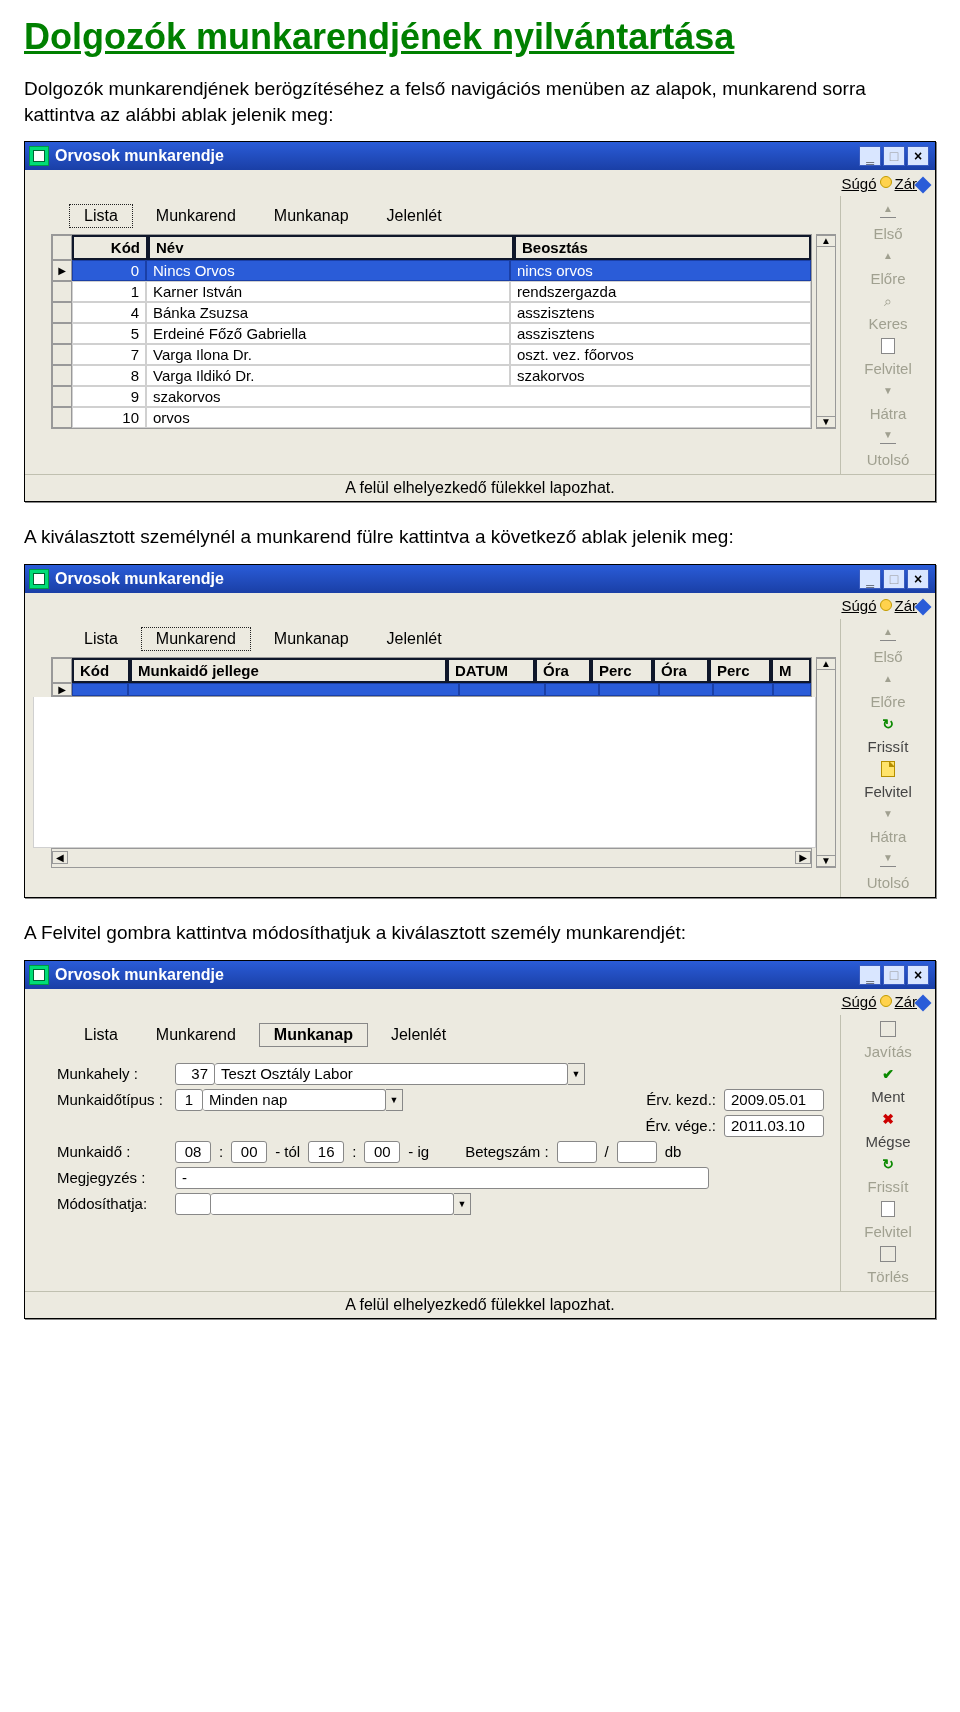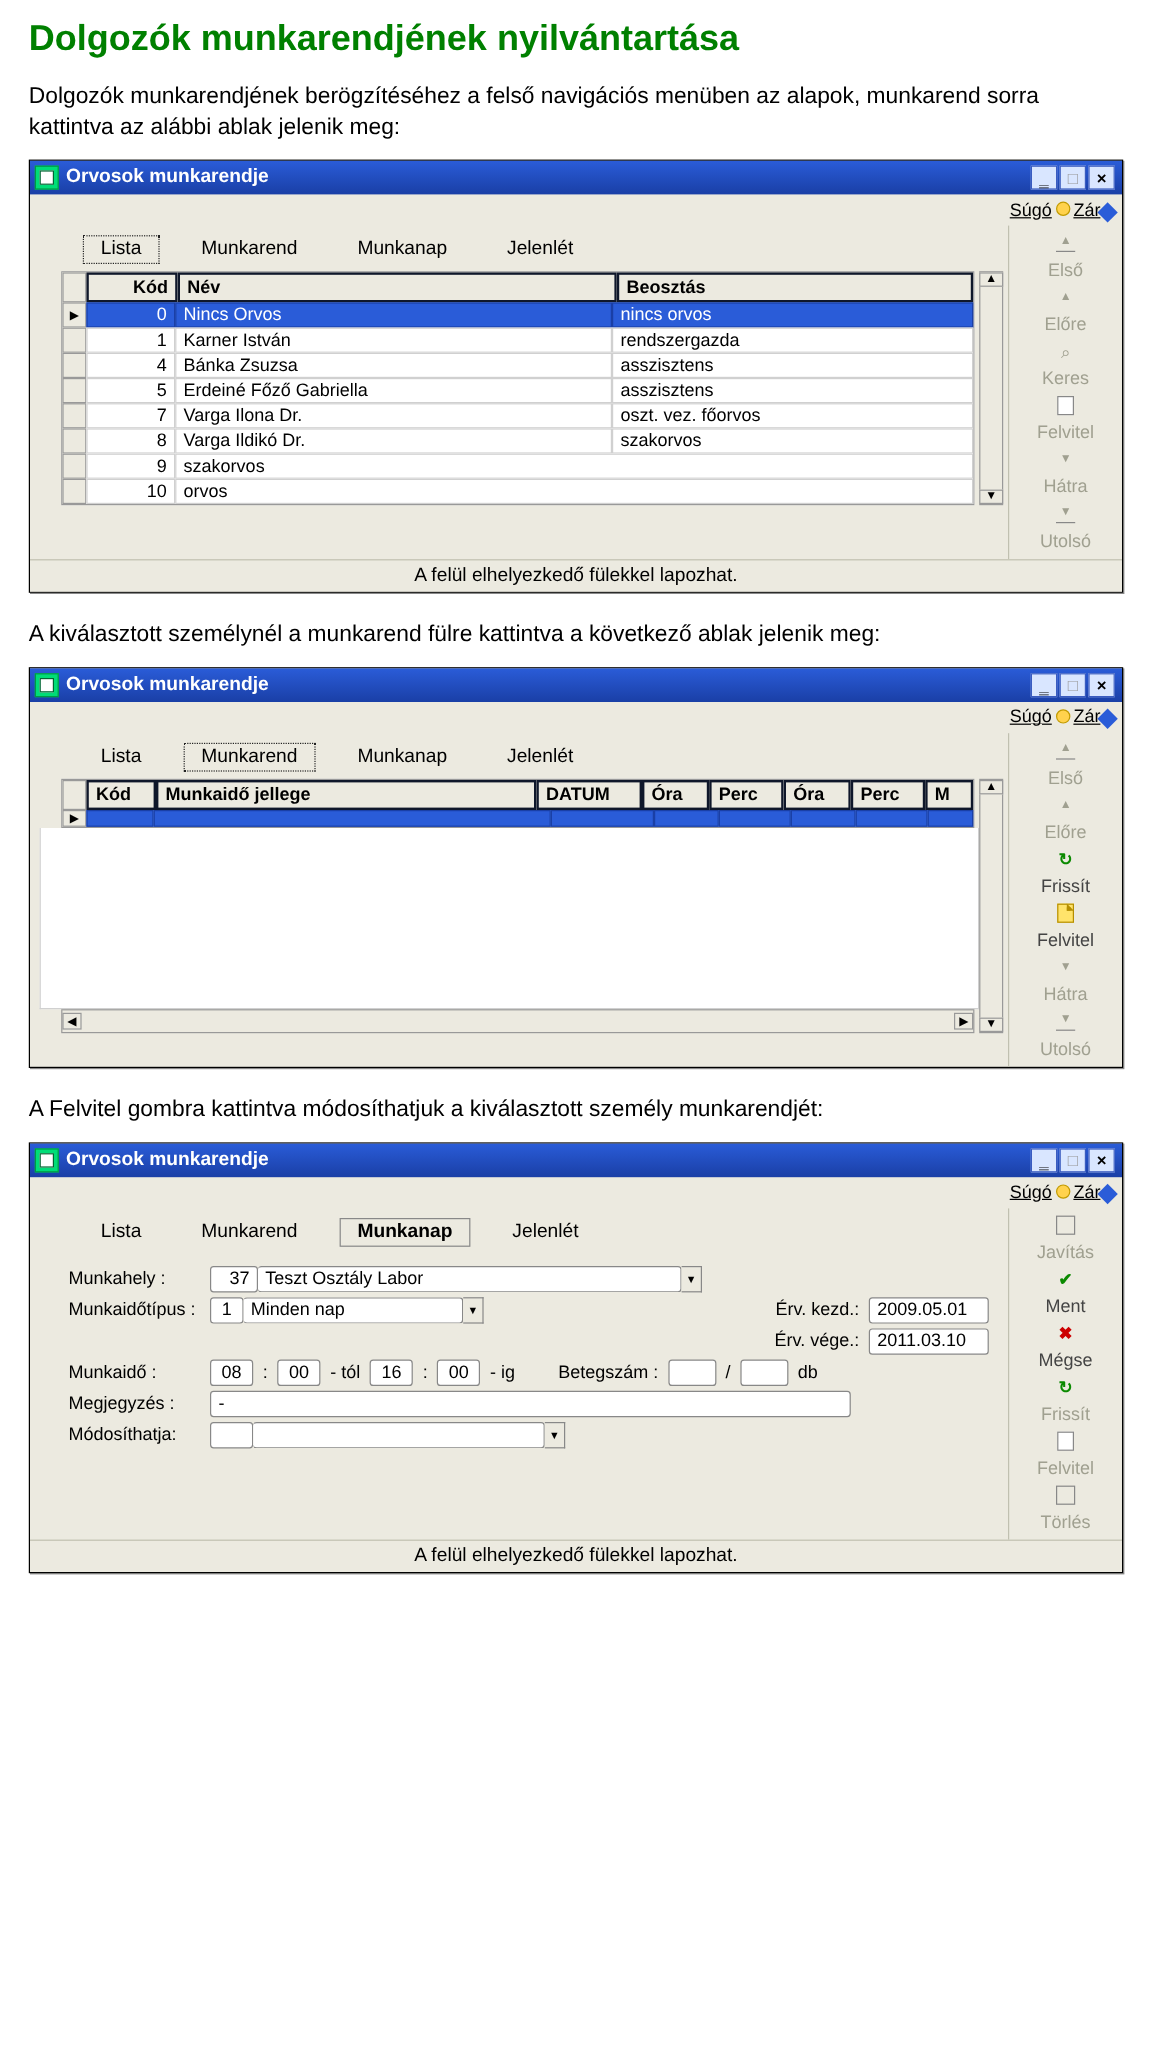--- a/index.html
+++ b/index.html
@@ -7,23 +7,24 @@
     padding: 16px 24px;
     background: #fff;
     font-family: Arial, Helvetica, sans-serif;
     font-size: 19px;
     color: #000;
     width: 912px;
   }
   h1.page-title {
     color: #008000;
     font-family: Verdana, Arial, sans-serif;
-    font-size: 30px;
+    font-size: 36px;
     margin: 0 0 18px 0;
     font-weight: bold;
+    text-decoration: underline;
   }
   p.body-text {
     margin: 0 0 14px 0;
     line-height: 1.35;
   }
   
   .window {
     border: 1px solid #000;
     box-shadow: 1px 1px 0 #888;
     background: #eceae0;
@@ -95,21 +96,21 @@
   .sico.bard::before{content:"▼";color:inherit;font-size:10px;}
   .sico.mag::before{content:"⌕";}
   .sico.page{width:12px;height:14px;border:1px solid #888;background:#fff;}
   .sico.page.y{border-color:#b58e00;background:#ffe36b;position:relative;}
   .sico.page.y::before{content:"";position:absolute;right:-1px;top:-1px;border:3px solid transparent;border-left-color:#b58e00;border-bottom-color:#b58e00;}
   .sico.ref::before{content:"↻";color:#0b8a00;font-weight:bold;}
   .sico.check::before{content:"✔";color:#0b8a00;font-weight:bold;}
   .sico.xx::before{content:"✖";color:#c00;font-weight:bold;}
   .sico.boxed{width:14px;height:14px;border:1px solid #888;}
   
-  .tabs { display:flex; gap:20px; padding:4px 36px 6px 36px; font-size:16px;}
+  .tabs { display:flex; gap:8px; padding:4px 36px 6px 36px; font-size:16px;}
   .tab {
     padding:2px 14px;
     border:1px dotted transparent;
   }
   .tab.sel { border:1px solid #888; background:#eceae0; font-weight:bold; }
   .tab.box { border:1px dotted #222; }
   
   .grid {
     border:1px solid #999;
     background:#fff;

